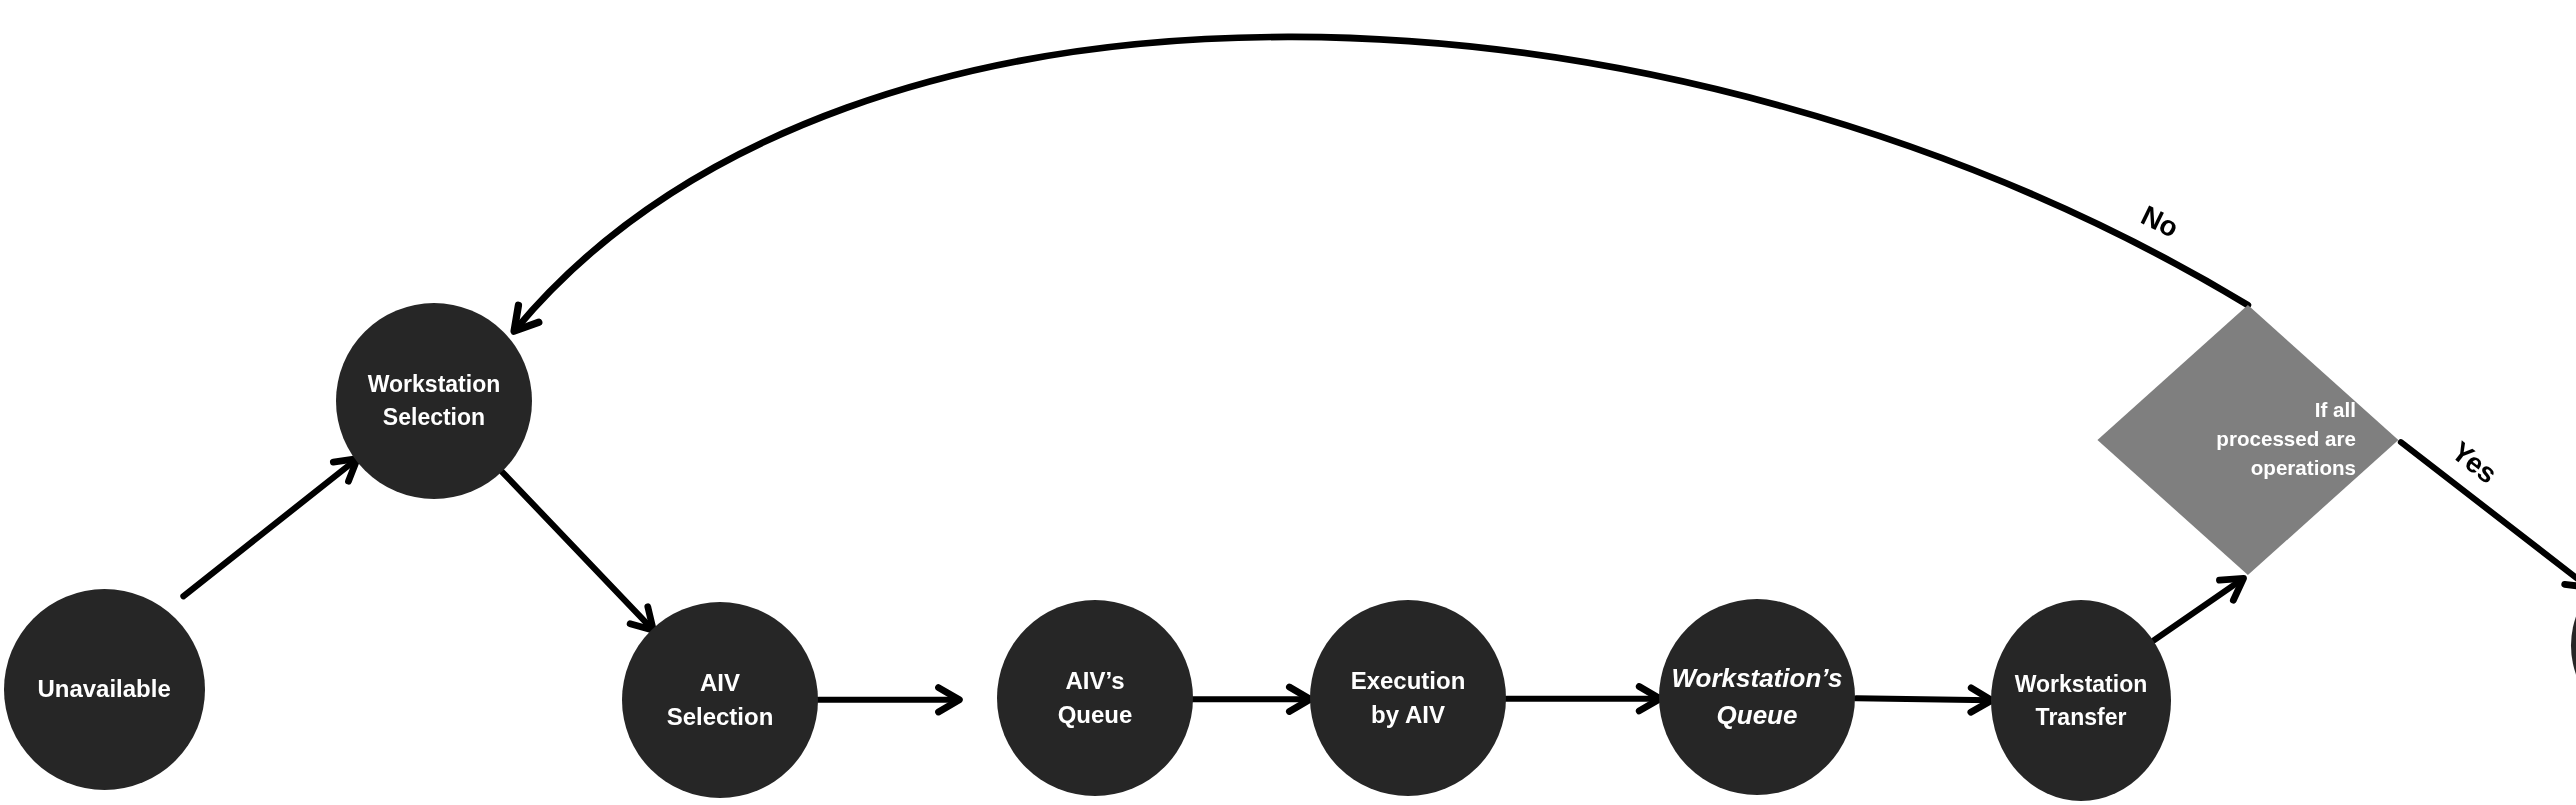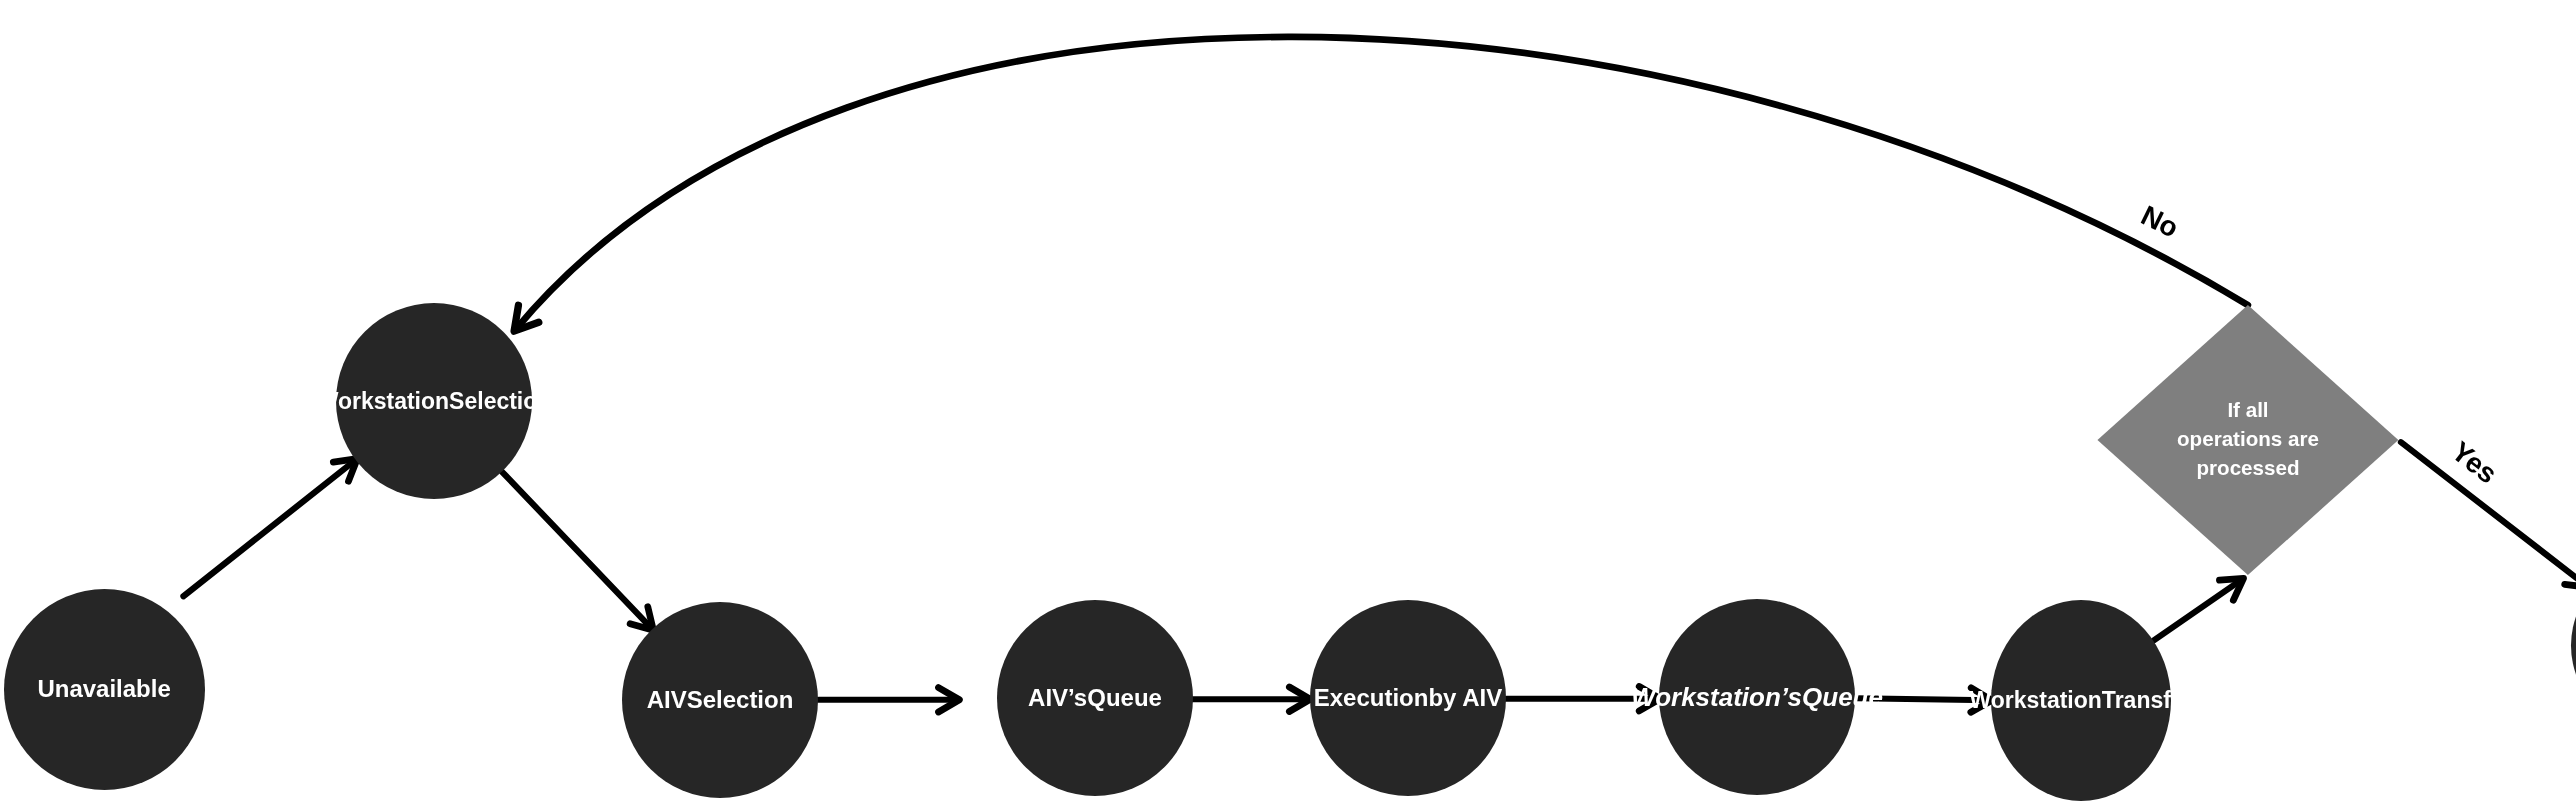--- a/index.html
+++ b/index.html
@@ -21,32 +21,32 @@
     top: 0;
     width: 2776px;
     height: 806px;
   }
   .node {
     position: absolute;
     border-radius: 50%;
     background: #262626;
     color: #ffffff;
     display: flex;
-    flex-direction: row;
+    flex-direction: column;
     align-items: center;
     justify-content: center;
     text-align: center;
     font-weight: 700;
     line-height: 1.42;
   }
   .decision-label {
     position: absolute;
     color: #ffffff;
     font-weight: 700;
-    text-align: center;
+    text-align: right;
     font-size: 20.6px;
     line-height: 1.42;
     width: 216px;
   }
   .edge-label {
     position: absolute;
     color: #000000;
     font-weight: 700;
     font-size: 28px;
     white-space: nowrap;
@@ -113,21 +113,21 @@
     <div>Workstation</div>
     <div>Transfer</div>
   </div>
 
   <div class="node" style="left:2571px; top:553px; width:199px; height:185px; font-size:25px;">
     
   </div>
 
   <div class="decision-label" style="left:2140px; top:395px;">
     <div>If all</div>
-    <div>operations are</div>
-    <div>processed</div>
+    <div>processed are</div>
+    <div>operations</div>
   </div>
 
   <div class="edge-label edge-label-no" style="left:2141px; top:206px;">No</div>
   <div class="edge-label edge-label-yes" style="left:2450px; top:447px;">Yes</div>
 
 </div>
 
 
 </body></html>

